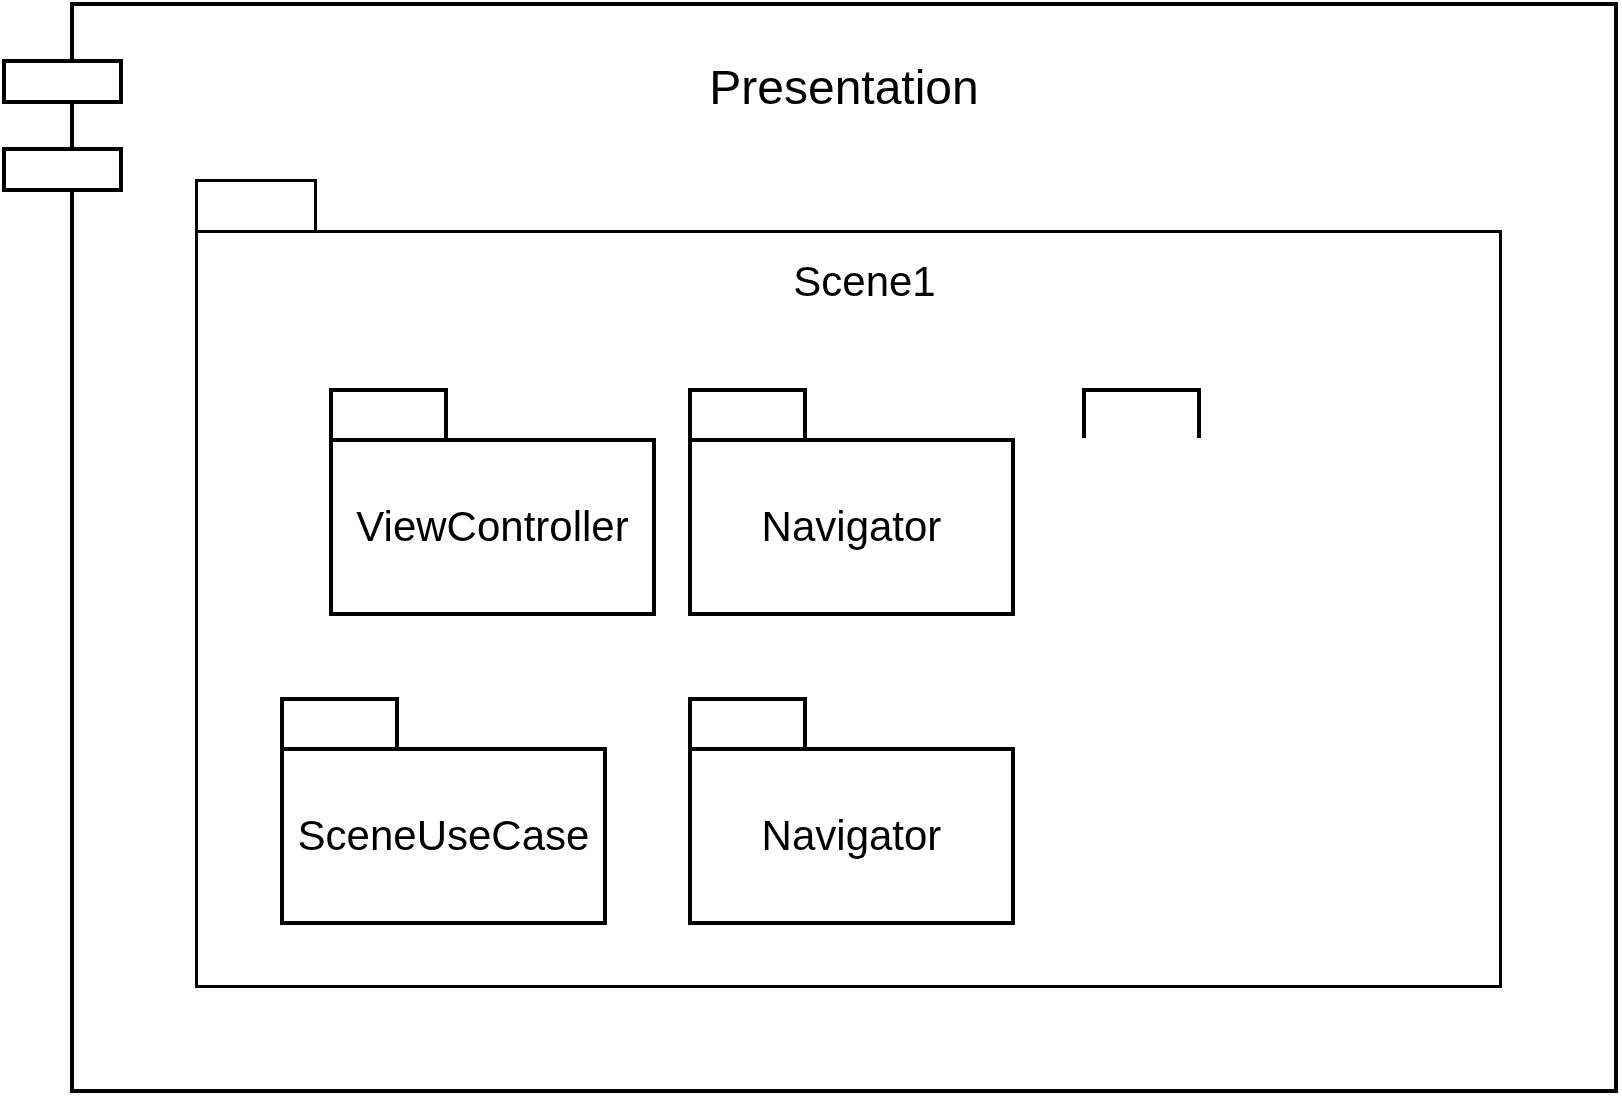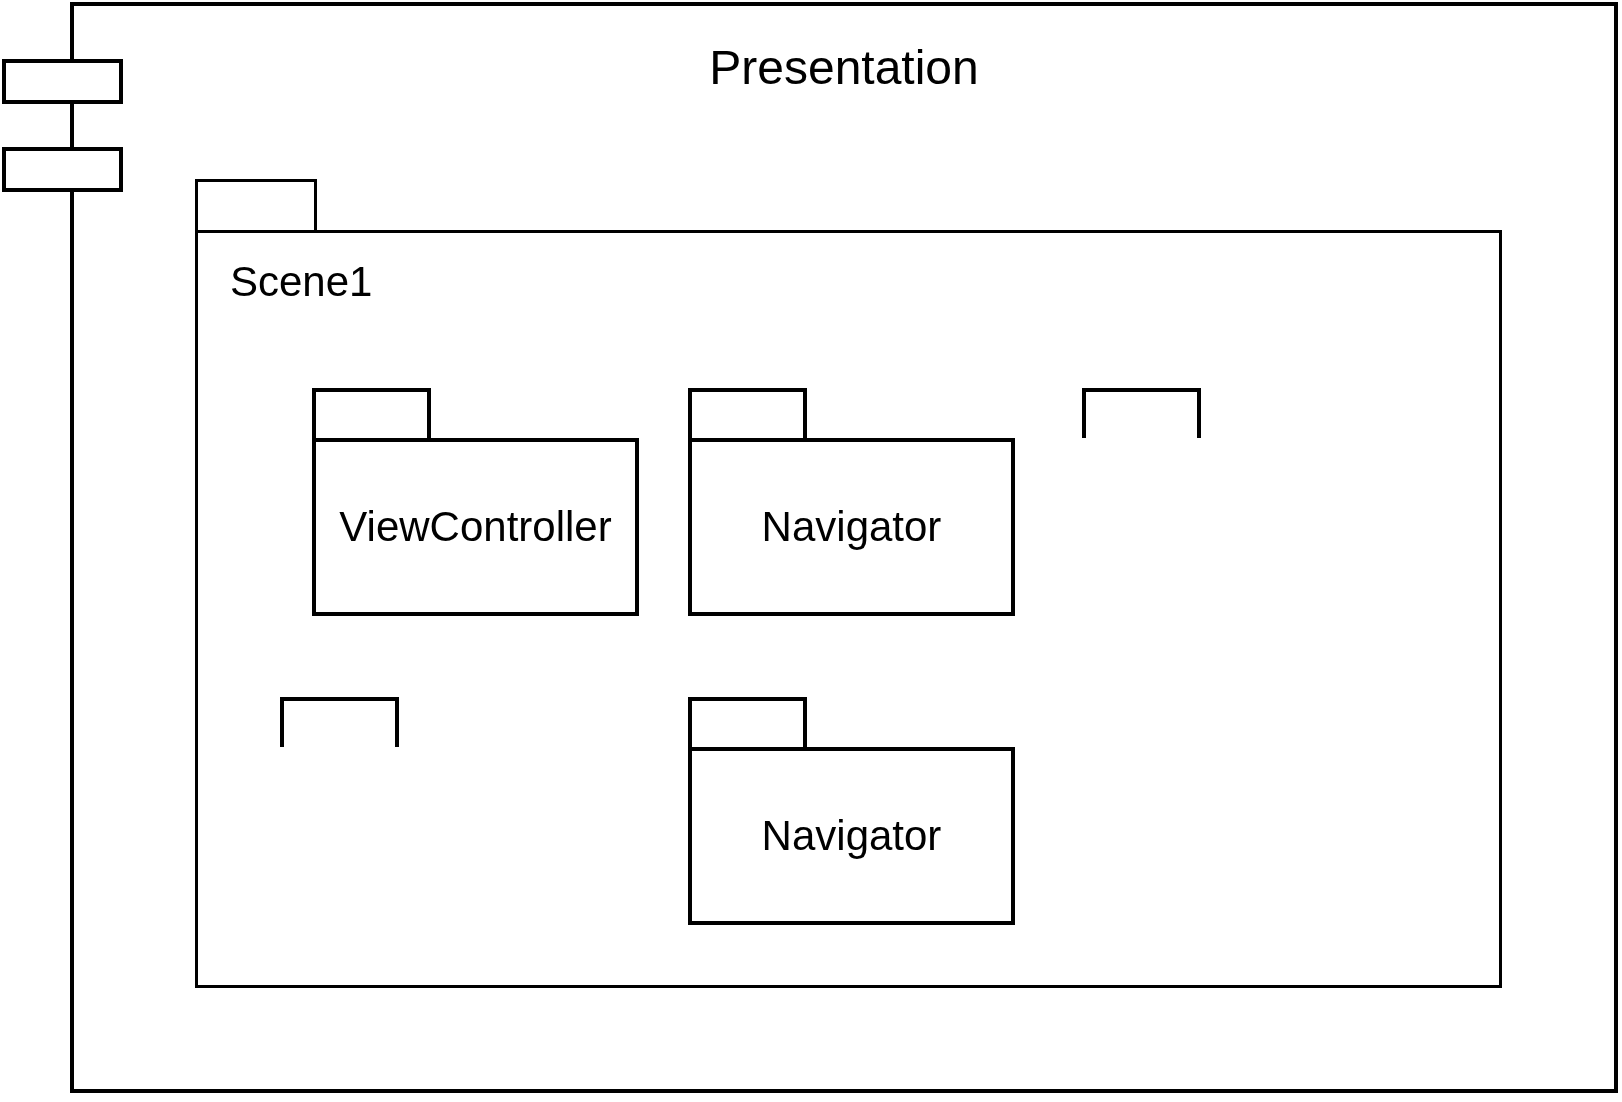--- a/index.html
+++ b/index.html
@@ -26,21 +26,21 @@
     top: 2px;
     width: 1548px;
     height: 1091px;
     border: 4px solid #000000;
     box-sizing: border-box;
     background: #ffffff;
   }
   .component-title {
     position: absolute;
     left: 0;
-    top: 36px;
+    top: 56px;
     width: 100%;
     text-align: center;
     font-size: 48px;
     line-height: 1.1;
     white-space: nowrap;
   }
   
   .component-icon {
     position: absolute;
     left: 0;
@@ -71,21 +71,21 @@
     border-bottom: none;
   }
   .pkg-body {
     box-sizing: border-box;
     background: #ffffff;
     border-style: solid;
     border-color: #000000;
   }
 
   
-  .scene-pkg { left: 195px; top: 179px; }
+  .scene-pkg { left: 195px; top: 179px; text-align: center; }
   .scene-pkg .pkg-tab {
     width: 122px;
     height: 51px;
     border-width: 3px;
   }
   .scene-pkg .pkg-body {
     width: 1307px;
     height: 758px;
     border-width: 3px;
   }
@@ -107,21 +107,21 @@
     border-width: 4px;
     display: flex;
     align-items: center;
     justify-content: center;
   }
   .folder-label {
     font-size: 42px;
     line-height: 1.2;
     white-space: nowrap;
   }
-  .folder.f1 { left: 265px;  top: 388px; padding-left: 47px; }
+  .folder.f1 { left: 282px;  top: 388px; padding-left: 47px; }
   .folder.f2 { left: 688px;  top: 388px; }
   .folder.f3 { left: 1082px; top: 388px; }
   .folder.f4 { left: 280px;  top: 697px; }
   .folder.f5 { left: 688px;  top: 697px; }
 </style>
 </head>
 <body>
 
 <div class="diagram">
 
@@ -154,20 +154,23 @@
       <span class="folder-label">Navigator</span>
     </div>
   </div>
 
   <div class="pkg folder f3">
     <div class="pkg-tab"></div>
   </div>
 
   <div class="pkg folder f4">
     <div class="pkg-tab"></div>
+    <div class="pkg-body">
+      <span class="folder-label">SceneUseCase</span>
+    </div>
   </div>
 
   <div class="pkg folder f5">
     <div class="pkg-tab"></div>
     <div class="pkg-body">
       <span class="folder-label">Navigator</span>
     </div>
   </div>
 
 </div>

